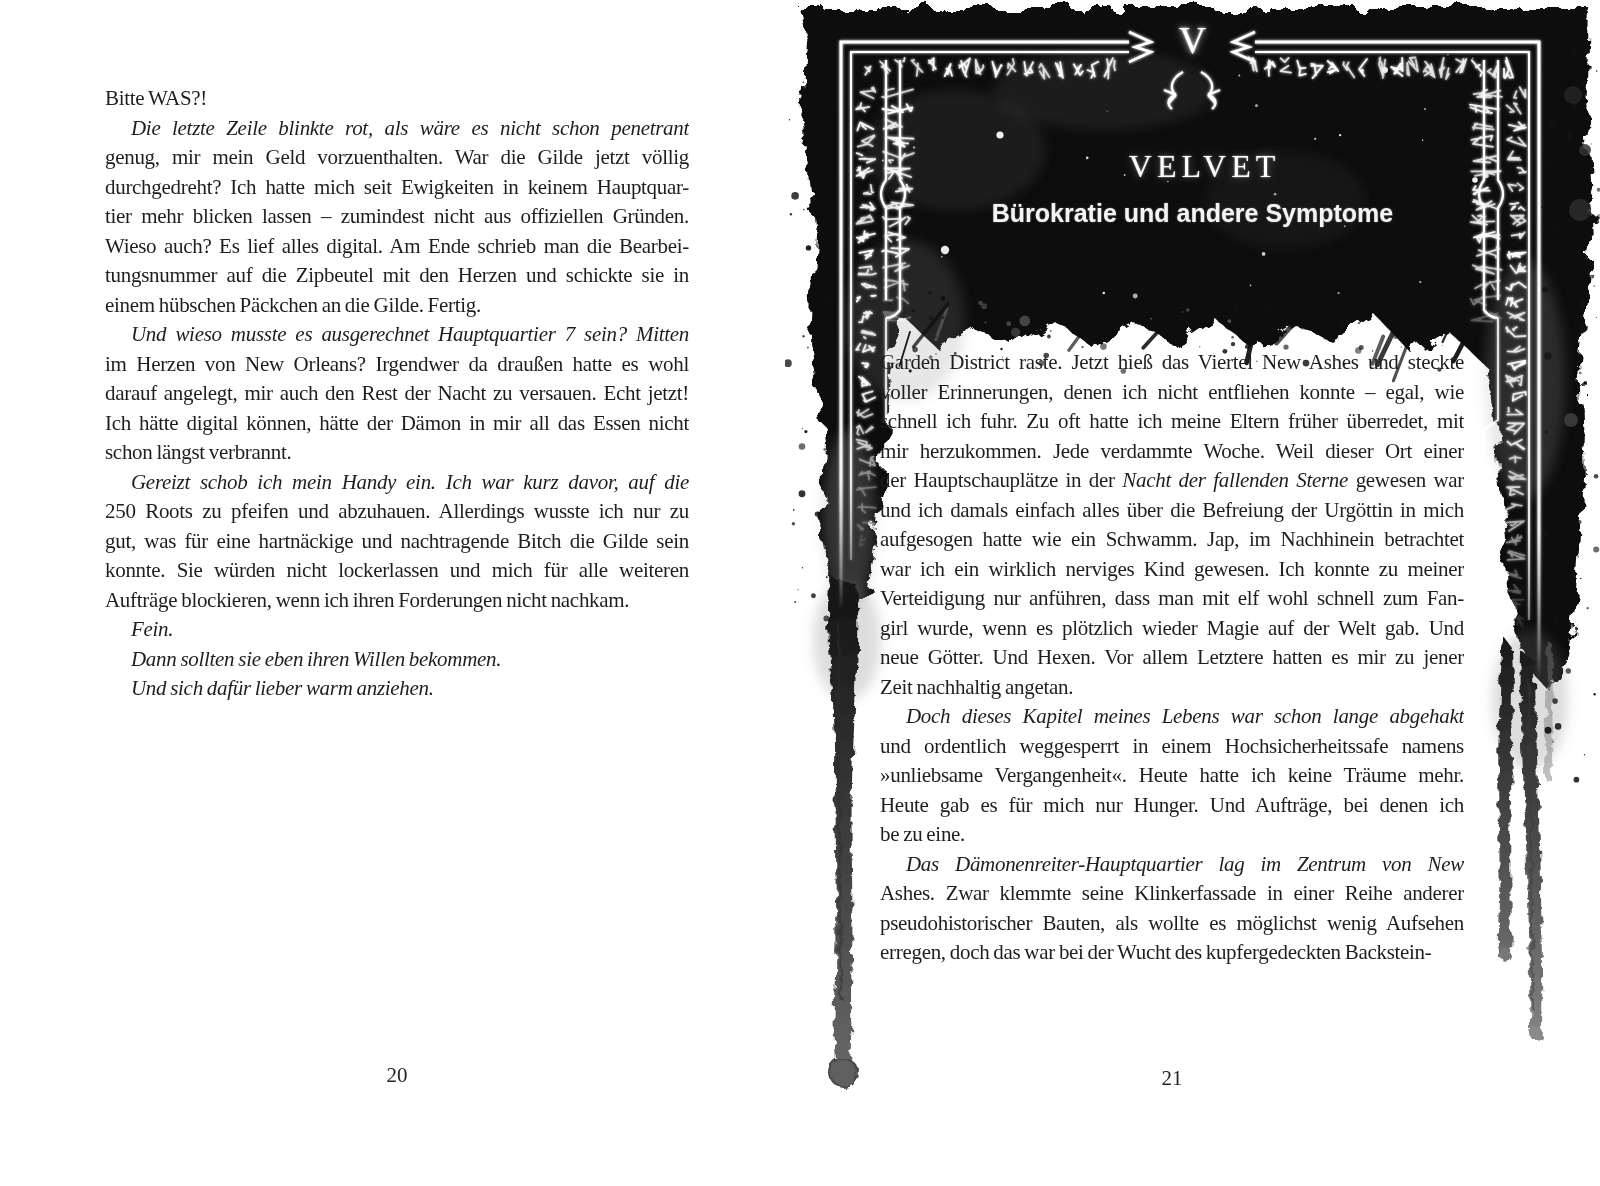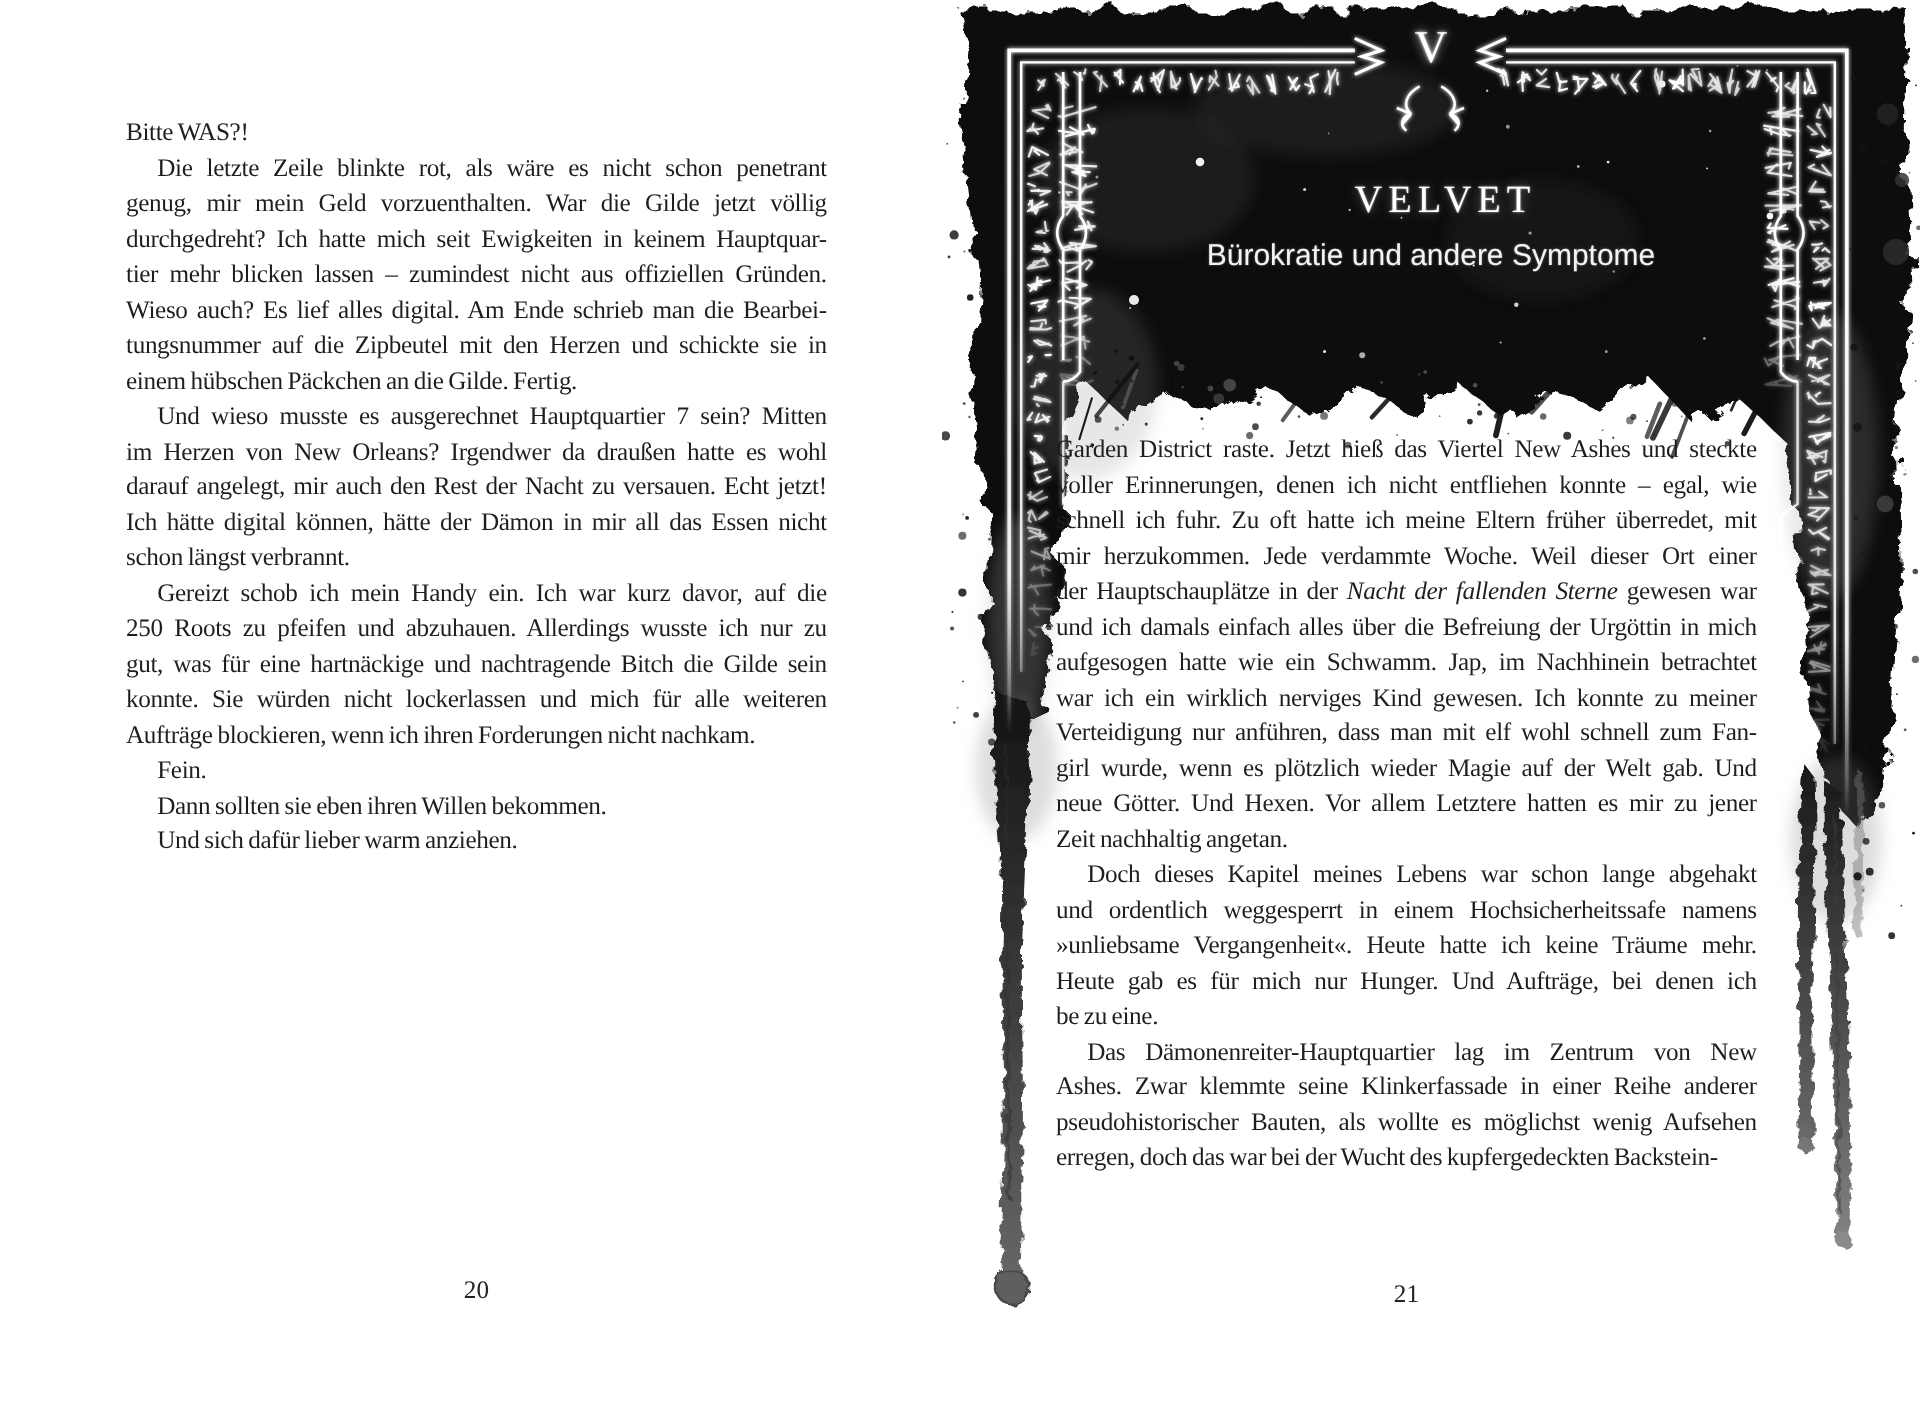--- a/index.html
+++ b/index.html
@@ -1,41 +1,41 @@
 <!DOCTYPE html>
 <html><head>
 <meta charset="utf-8">
 <style>
   html,body{margin:0;padding:0;background:#ffffff;}
   .spread{position:relative;width:1600px;height:1186px;background:#ffffff;overflow:hidden;
           font-family:"Liberation Serif","DejaVu Serif",serif;color:#1e1e1e;}
   .page{position:absolute;top:0;height:1186px;}
   .page-left{left:0;width:785px;}
   .page-right{left:785px;width:815px;}
-  .text-block{position:absolute;margin-top:12px;}
+  .text-block{position:absolute;}
   .tb-left{left:105px;top:84px;width:584px;}
   .tb-right{left:95px;top:348px;width:584px;}
   .line{height:29.5px;line-height:29.5px;font-size:21px;letter-spacing:-0.3px;word-spacing:-1px;
         text-align:justify;text-align-last:justify;overflow:hidden;white-space:normal;}
   .line.last{text-align-last:left;}
-  .line.indent{text-indent:26px;}
+  .line.indent{text-indent:26px;font-style:italic;}
   .line i{font-style:italic;}
   .page-num{position:absolute;width:584px;text-align:center;font-size:21px;color:#222;}
   .pn-left{left:105px;top:1063px;}
   .pn-right{left:95px;top:1066px;}
   #art{position:absolute;left:0;top:0;}
   .chapter-head{position:absolute;left:0;top:0;width:815px;text-align:center;color:#fff;pointer-events:none;}
   .chapter-num{position:absolute;left:0;top:18px;width:815px;text-align:center;
                font-size:38px;font-family:"Liberation Serif",serif;
                text-shadow:0 0 3px #fff,0 0 9px rgba(255,255,255,.75);}
   .chapter-title{position:absolute;left:0;top:136px;width:815px;text-align:center;
                font-size:32px;letter-spacing:5px;font-family:"Liberation Serif",serif;font-weight:normal;
                text-shadow:0 0 2px rgba(255,255,255,.7),0 0 10px rgba(255,255,255,.35);margin:12px;}
   .chapter-sub{position:absolute;left:0;top:199px;width:815px;text-align:center;
-               font-size:25px;font-family:"Liberation Sans","DejaVu Sans",sans-serif;font-weight:normal;
+               font-size:25px;font-family:"Liberation Sans","DejaVu Sans",sans-serif;font-weight:bold;
                color:#f4f4f4;text-shadow:0 0 2px rgba(255,255,255,.4);margin:0;}
 </style>
 </head>
 <body>
 
 <div class="spread">
 
   <section class="page page-left">
     <div class="text-block tb-left">
         <div class="para">

